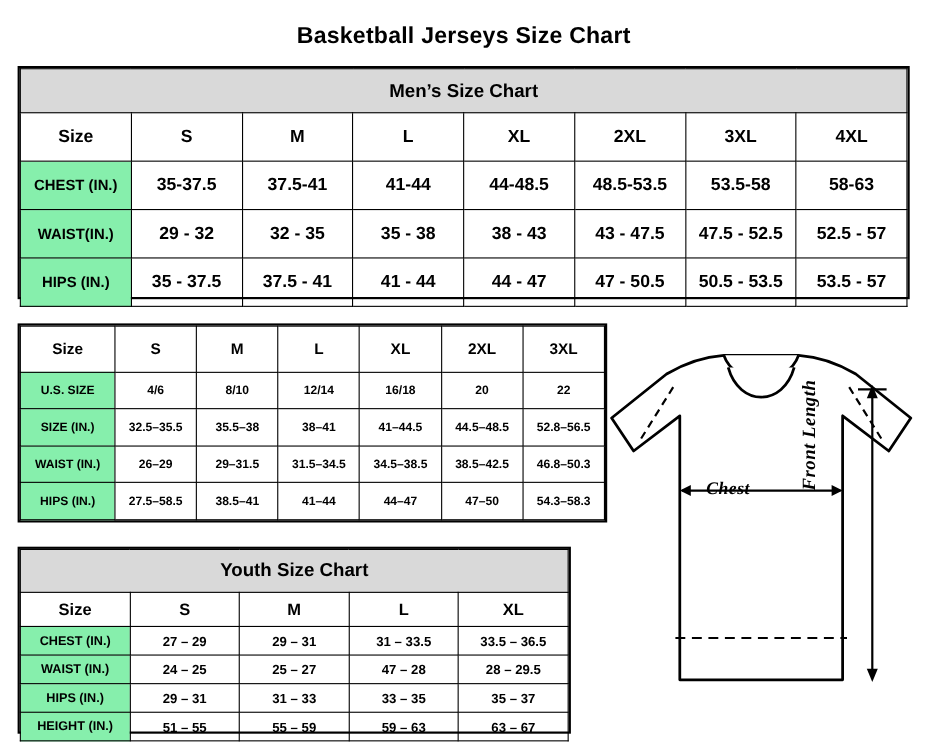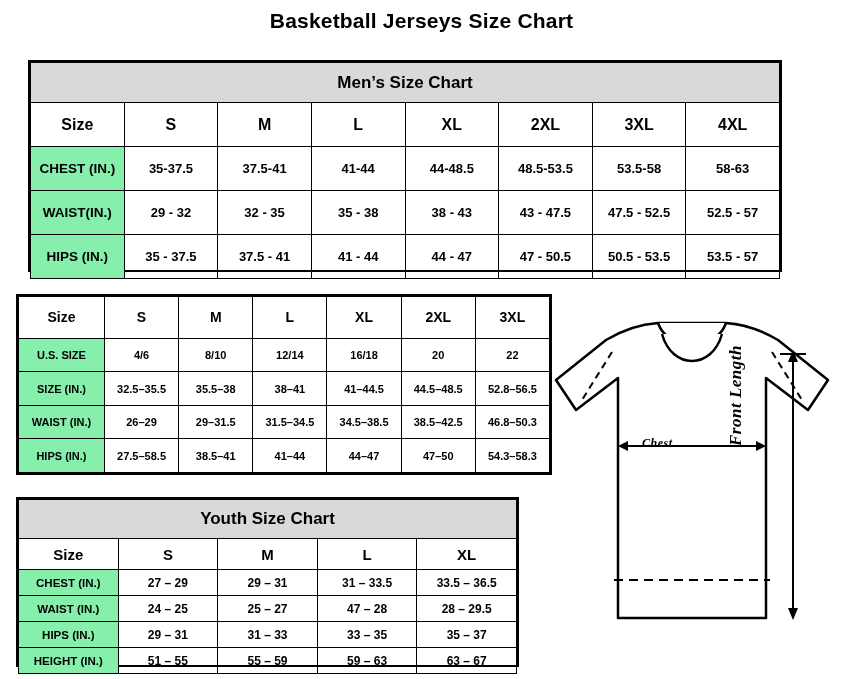--- a/index.html
+++ b/index.html
@@ -12,21 +12,21 @@
     height: 679px;
     font-family: "Liberation Sans", sans-serif;
     color: #000000;
     position: relative;
     overflow: hidden;
   }
   #page-title {
     text-align: center;
     font-size: 21px;
     font-weight: bold;
-    margin: 9px 0 0 0;
+    margin: 21px 0 0 0;
     letter-spacing: 0.2px;
   }
   .chart-block {
     position: absolute;
     border: 2px solid #000;
     box-sizing: border-box;
     background: #fff;
   }
   table.sz {
     border-collapse: collapse;
@@ -47,23 +47,23 @@
     font-weight: bold;
   }
   .hdr-cell {
     background: #ffffff;
   }
   .rowlabel {
     background: #86efac;
   }
 
   
-  #mens { left: 28px; top: 60px; width: 754px; height: 212px; }
+  #mens { left: 16px; top: 60px; width: 811px; height: 212px; }
   #mens .caption-cell { height: 39px; font-size: 17px; }
-  #mens td { font-size: 13px; height: 43px; }
+  #mens td { font-size: 16px; height: 43px; }
   #mens .hdr-cell { font-size: 16px; }
   #mens .rowlabel { font-size: 13.5px; }
 
   
   #womens { left: 16px; top: 294px; width: 536px; height: 181px; }
   #womens .caption-cell { height: 37px; font-size: 17px; }
   #womens .hdr-cell { font-size: 14px; height: 30px; }
   #womens td { font-size: 11px; height: 24px; }
   #womens .rowlabel { font-size: 11px; }
 
@@ -83,21 +83,21 @@
     height: 348px;
   }
   #jersey-diagram svg { display: block; }
   .label-chest {
     position: absolute;
     left: 94px;
     top: 118px;
     font-family: "Liberation Serif", serif;
     font-style: italic;
     font-weight: bold;
-    font-size: 12px;
+    font-size: 16px;
     letter-spacing: 0.5px;
   }
   .label-front-length {
     position: absolute;
     left: 178px;
     top: 128px;
     font-family: "Liberation Serif", serif;
     font-style: italic;
     font-weight: bold;
     font-size: 17px;

